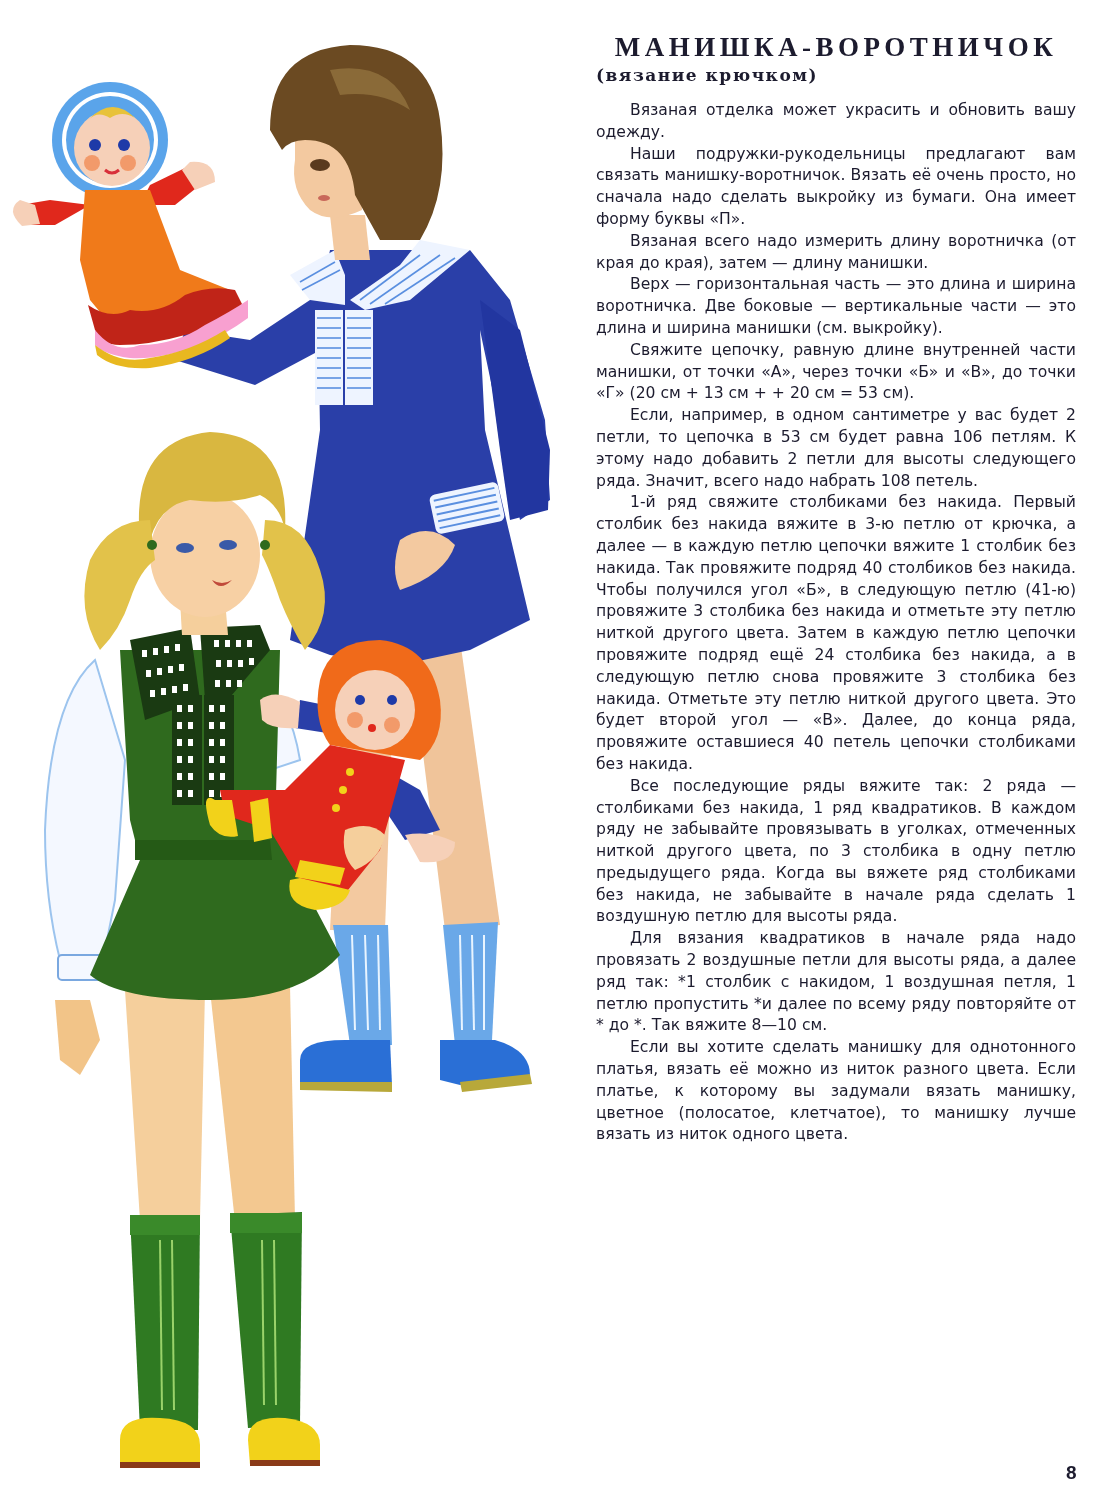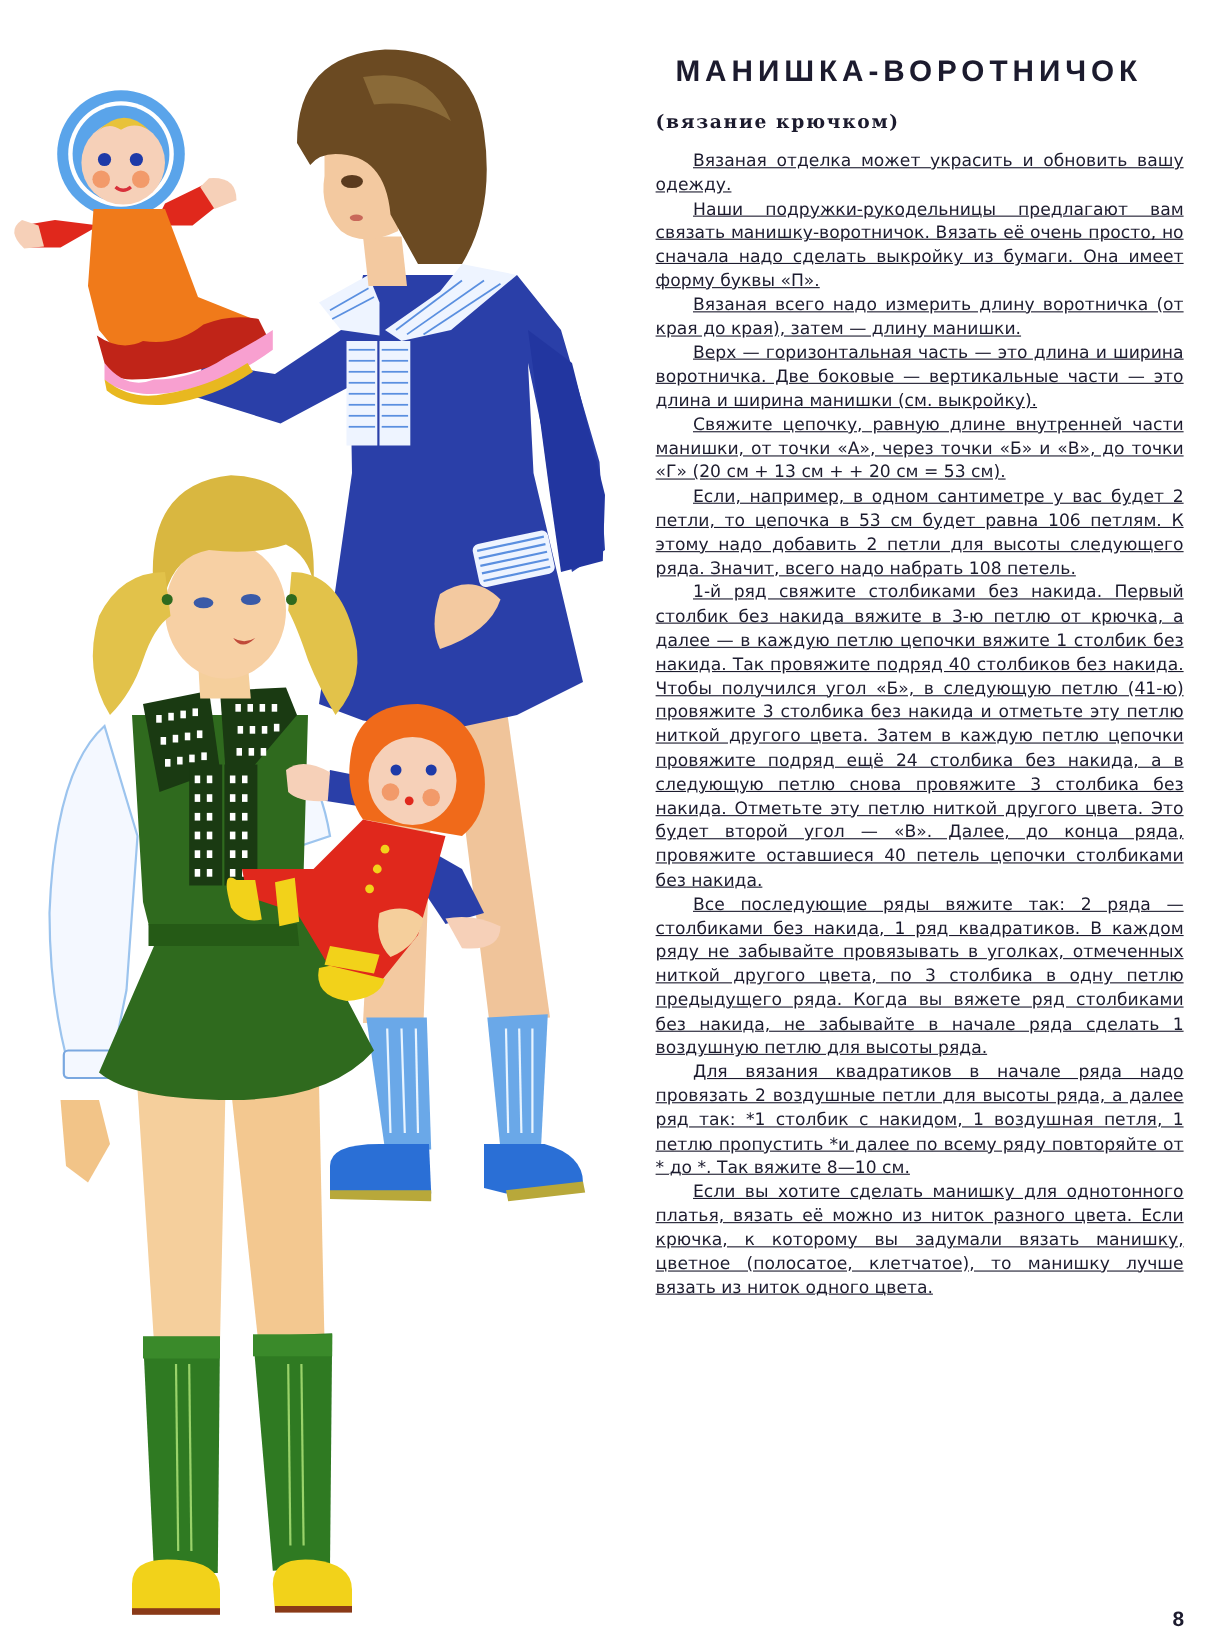--- a/index.html
+++ b/index.html
@@ -1,22 +1,22 @@
 <!DOCTYPE html>
 <html><head>
 <meta charset="utf-8">
 <style>
   html, body { margin:0; padding:0; background:#ffffff; }
   body { width:1101px; height:1502px; position:relative; overflow:hidden; }
   .illustration { position:absolute; left:0; top:0; width:590px; height:1502px; }
   .illustration svg { width:590px; height:1502px; display:block; }
   .article { position:absolute; left:596px; top:30px; width:480px; color:#1c1b2e; }
-  .title { font-family:Liberation Sans, sans-serif; font-weight:bold; font-size:27px; letter-spacing:4.5px; margin:18px; line-height:34px; white-space:nowrap; }
+  .title { font-family:Liberation Serif, serif; font-weight:bold; font-size:27px; letter-spacing:4.5px; text-align:center; margin:0; line-height:34px; white-space:nowrap; }
   .subtitle { font-family:"DejaVu Serif", serif; font-weight:bold; font-size:17px; letter-spacing:1.5px; text-align:left; margin:0 0 14px 0; line-height:22px; }
-  .body-text { font-family:"DejaVu Sans", sans-serif; font-size:15.6px; line-height:21.8px; text-align:justify; hyphens:manual;text-decoration:underline; }
+  .body-text { font-family:"DejaVu Sans", sans-serif; font-size:15.6px; line-height:21.8px; text-align:justify; hyphens:manual; }
   .para { margin:0 0 0 0; text-indent:34px; }
   .page-number { position:absolute; left:1066px; top:1462px; font-family:"Liberation Sans", sans-serif; font-weight:bold; font-size:19px; color:#1c1b2e; }
 </style>
 </head>
 <body>
 
 <div class="illustration">
   <svg viewBox="0 0 590 1502" xmlns="http://www.w3.org/2000/svg">
 
     <g>
@@ -256,17 +256,17 @@
   <div class="body-text">
     <p class="para">Вязаная отделка может украсить и обновить вашу одежду.</p>
     <p class="para">Наши подружки-рукодельницы предлагают вам связать манишку-воротничок. Вязать её очень просто, но сначала надо сделать выкройку из бумаги. Она имеет форму буквы «П».</p>
     <p class="para">Вязаная всего надо измерить длину воротничка (от края до края), затем — длину манишки.</p>
     <p class="para">Верх — горизонтальная часть — это длина и ширина воротничка. Две боковые — вертикальные части — это длина и ширина манишки (см. выкройку).</p>
     <p class="para">Свяжите цепочку, равную длине внутренней части манишки, от точки «А», через точки «Б» и «В», до точки «Г» (20 см + 13 см + + 20 см = 53 см).</p>
     <p class="para">Если, например, в одном сантиметре у вас будет 2 петли, то цепочка в 53 см будет равна 106 петлям. К этому надо добавить 2 петли для высоты следующего ряда. Значит, всего надо набрать 108 петель.</p>
     <p class="para">1-й ряд свяжите столбиками без накида. Первый столбик без накида вяжите в 3-ю петлю от крючка, а далее — в каждую петлю цепочки вяжите 1 столбик без накида. Так провяжите подряд 40 столбиков без накида. Чтобы получился угол «Б», в следующую петлю (41-ю) провяжите 3 столбика без накида и отметьте эту петлю ниткой другого цвета. Затем в каждую петлю цепочки провяжите подряд ещё 24 столбика без накида, а в следующую петлю снова провяжите 3 столбика без накида. Отметьте эту петлю ниткой другого цвета. Это будет второй угол — «В». Далее, до конца ряда, провяжите оставшиеся 40 петель цепочки столбиками без накида.</p>
     <p class="para">Все последующие ряды вяжите так: 2 ряда — столбиками без накида, 1 ряд квадратиков. В каждом ряду не забывайте провязывать в уголках, отмеченных ниткой другого цвета, по 3 столбика в одну петлю предыдущего ряда. Когда вы вяжете ряд столбиками без накида, не забывайте в начале ряда сделать 1 воздушную петлю для высоты ряда.</p>
     <p class="para">Для вязания квадратиков в начале ряда надо провязать 2 воздушные петли для высоты ряда, а далее ряд так: *1 столбик с накидом, 1 воздушная петля, 1 петлю пропустить *и далее по всему ряду повторяйте от * до *. Так вяжите 8—10 см.</p>
-    <p class="para">Если вы хотите сделать манишку для однотонного платья, вязать её можно из ниток разного цвета. Если крючка, к которому вы задумали вязать манишку, цветное (полосатое, клетчатое), то манишку лучше вязать из ниток одного цвета.</p>
+    <p class="para">Если вы хотите сделать манишку для однотонного платья, вязать её можно из ниток разного цвета. Если платье, к которому вы задумали вязать манишку, цветное (полосатое, клетчатое), то манишку лучше вязать из ниток одного цвета.</p>
   </div>
 </div>
 
 <div class="page-number">8</div>
 
 </body></html>

